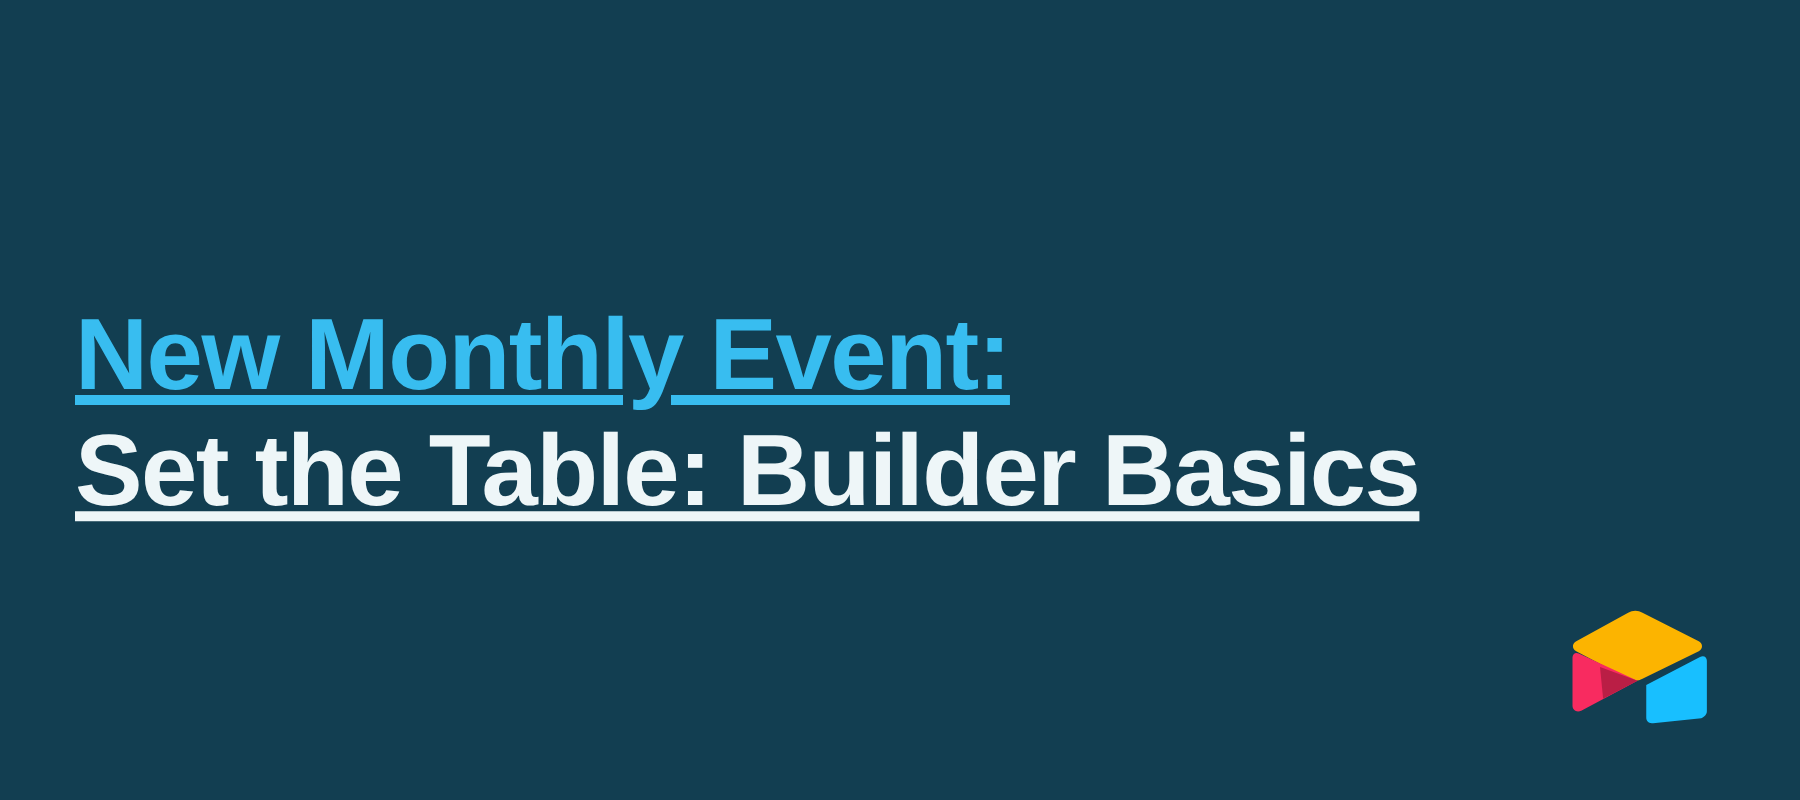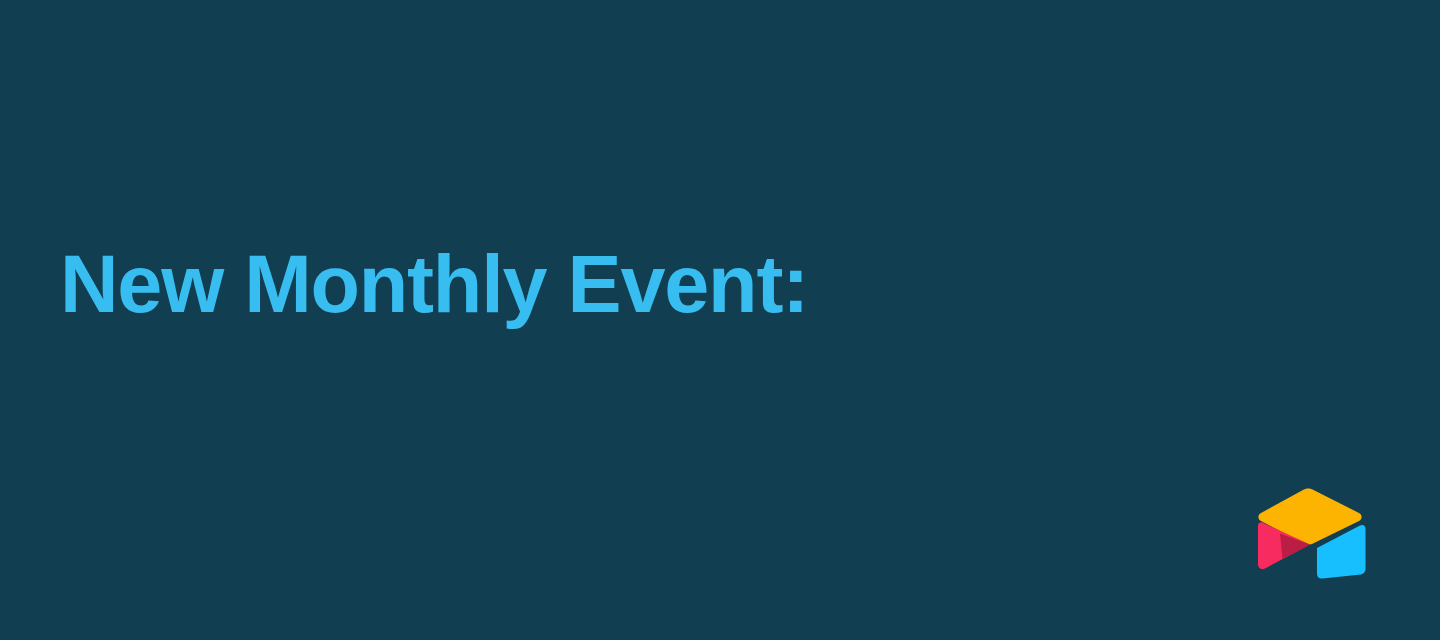--- a/index.html
+++ b/index.html
@@ -32,20 +32,21 @@
 
   .headline-line {
     font-family: "Liberation Sans", sans-serif;
     font-weight: bold;
     font-size: 81px;
     line-height: 93px;
     letter-spacing: -1.2px;
     white-space: nowrap;
     margin: 0;
     padding: 0;
+    text-decoration: underline;
   }
 
   .headline-eyebrow {
     color: #38bdf0;
   }
 
   .headline-title {
     color: #eef6f8;
   }
 
@@ -63,20 +64,21 @@
     height: 102px;
   }
 </style>
 </head>
 <body>
 
 <div class="banner">
 
   <div class="headline-block">
     <div class="headline-line headline-eyebrow">New Monthly Event:</div>
+    <div class="headline-line headline-title">Set the Table: Builder Basics</div>
   </div>
 
   <div class="brand-logo">
     <svg viewBox="0 0 120 102" xmlns="http://www.w3.org/2000/svg">
 
       <path d="M50.5 8.2 C54.0 6.0 58.5 6.0 62.0 8.2
                L107.0 31.0 C110.5 33.0 110.5 37.0 107.0 39.0
                L62.0 61.0 C58.5 63.0 54.0 63.0 50.5 61.0
                L9.0 39.0 C5.5 37.0 5.5 33.0 9.0 31.0 Z" fill="#fcb400"></path>
 

